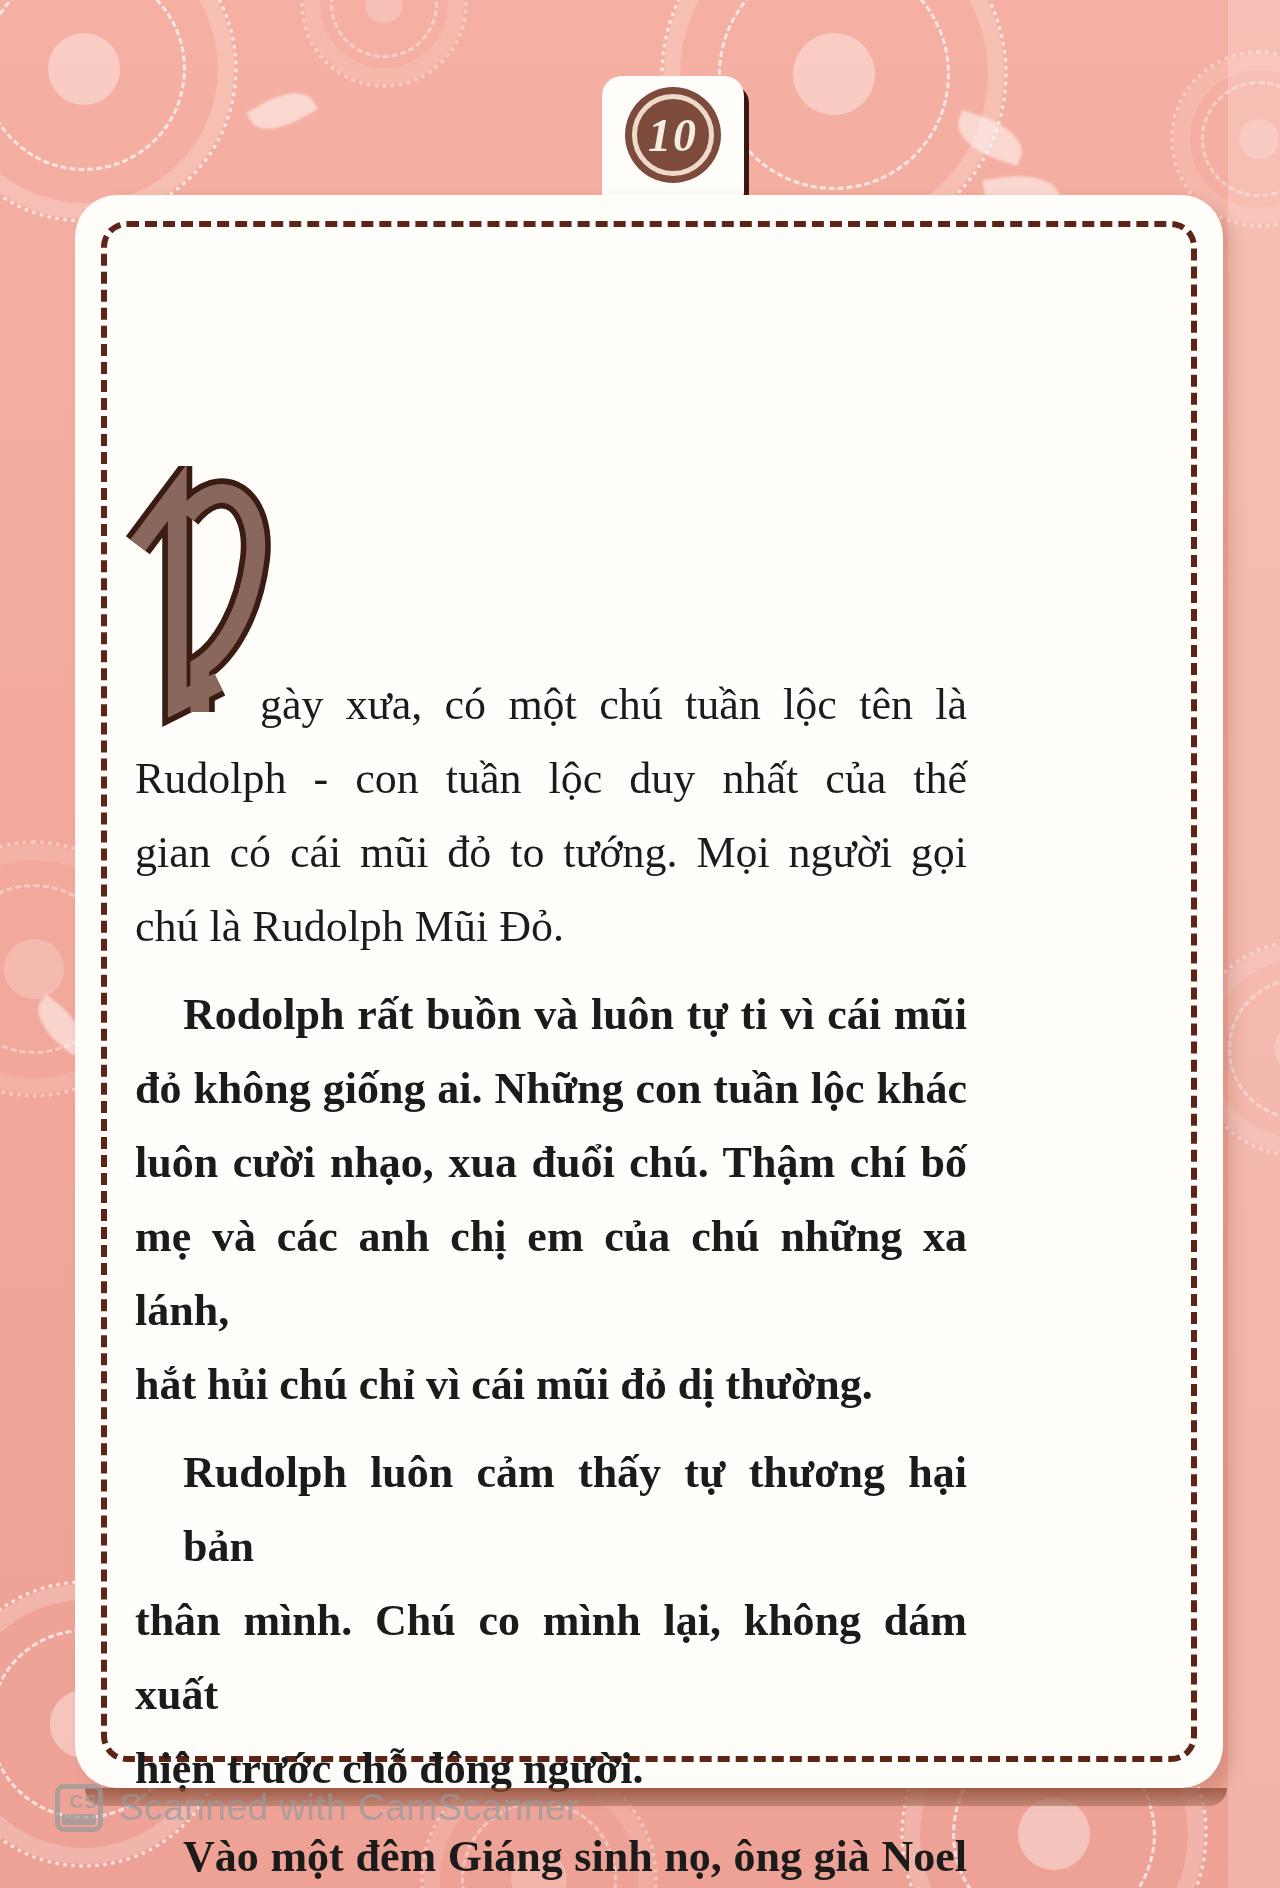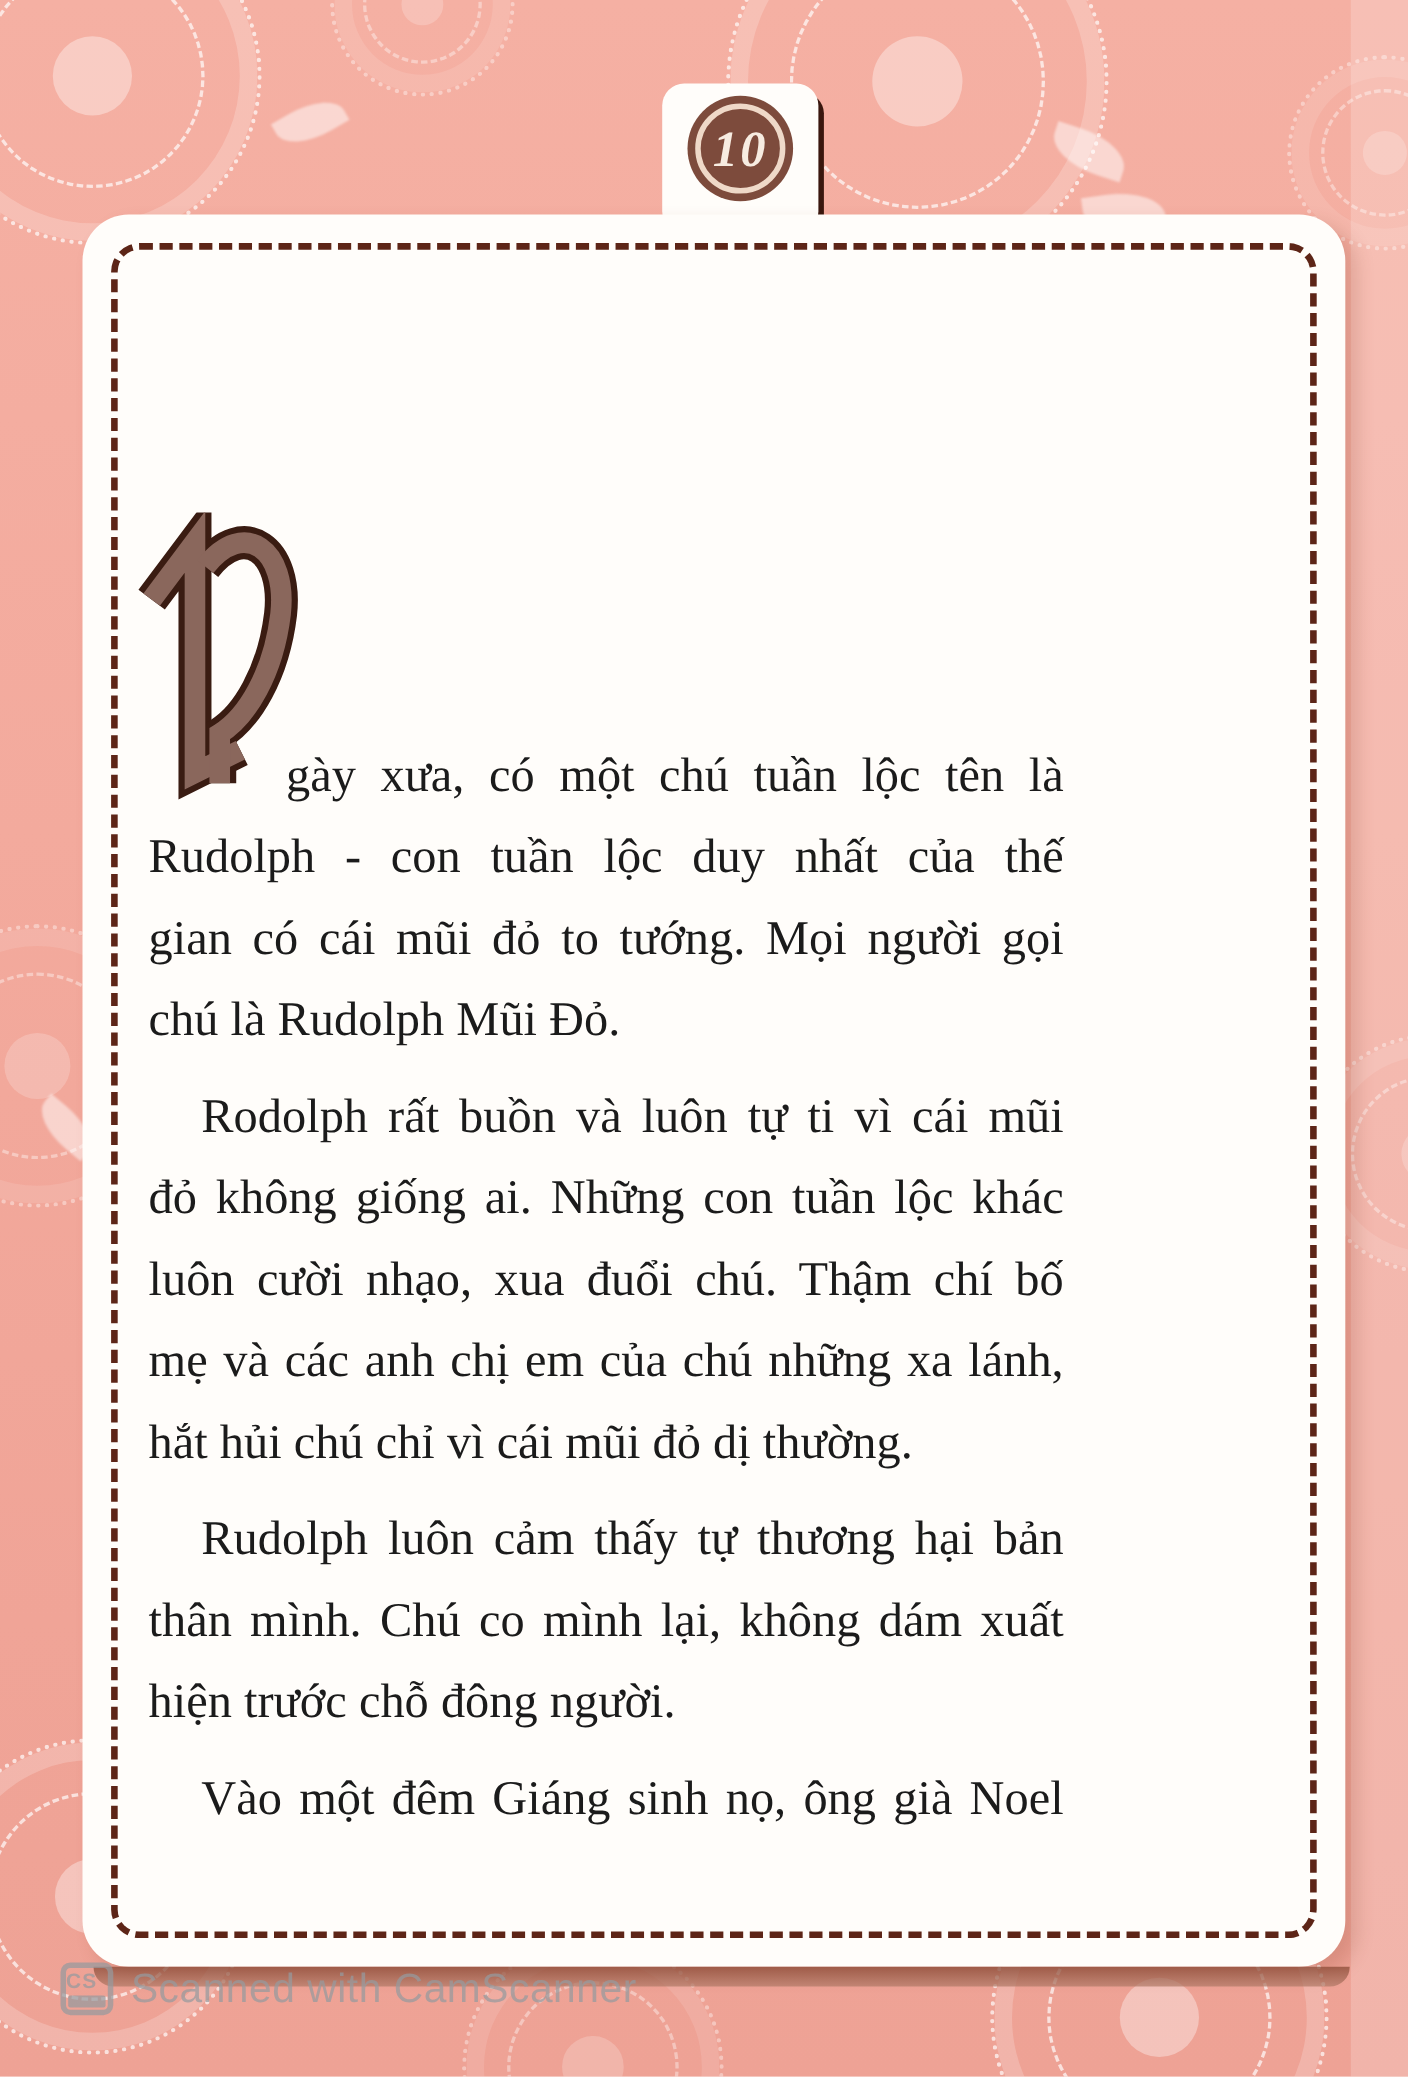--- a/index.html
+++ b/index.html
@@ -42,29 +42,29 @@
     border-radius:0 0 28px 28px;}
   .dashed-frame{position:absolute; inset:26px; border:6px dashed #5d2517; border-radius:26px;}
   
   .text-area{position:absolute; left:60px; top:473px; width:832px; color:#1b1b1b;
     font-size:44px; line-height:74px;}
   .dropcap{position:absolute; left:-14px; top:-202px; width:150px; height:282px;}
   .line{text-align:left;}
   .line.j{text-align:justify; text-align-last:justify;}
   .line.after-cap{padding-left:125px;}
   .line.indent{padding-left:48px;}
-  .para + .para{margin-top:14px;}
+  .para + .para{margin-top:14px;font-weight:bold;}
   
   .watermark{position:absolute; left:55px; top:1784px; z-index:3;
     display:flex; align-items:center; gap:16px;
     color:rgba(150,154,158,0.72);
     font-family:"Liberation Sans","DejaVu Sans",sans-serif;}
   .wm-icon{position:relative; width:48px; height:48px; box-sizing:border-box;
     border:5px solid rgba(150,154,158,0.72); border-radius:9px;}
-  .wm-icon span{position:absolute; top:2px; left:0; right:0; text-align:left;
+  .wm-icon span{position:absolute; top:2px; left:0; right:0; text-align:right;
     font-size:19px; font-weight:bold; letter-spacing:1px;}
   .wm-icon::after{content:''; position:absolute; left:2px; right:2px; bottom:2px; height:11px;
     background:rgba(150,154,158,0.72); border-radius:2px;}
   .wm-text{font-size:37px; font-weight:400; letter-spacing:0.5px;}
 </style>
 </head>
 <body>
 
 <div class="stage">
 

